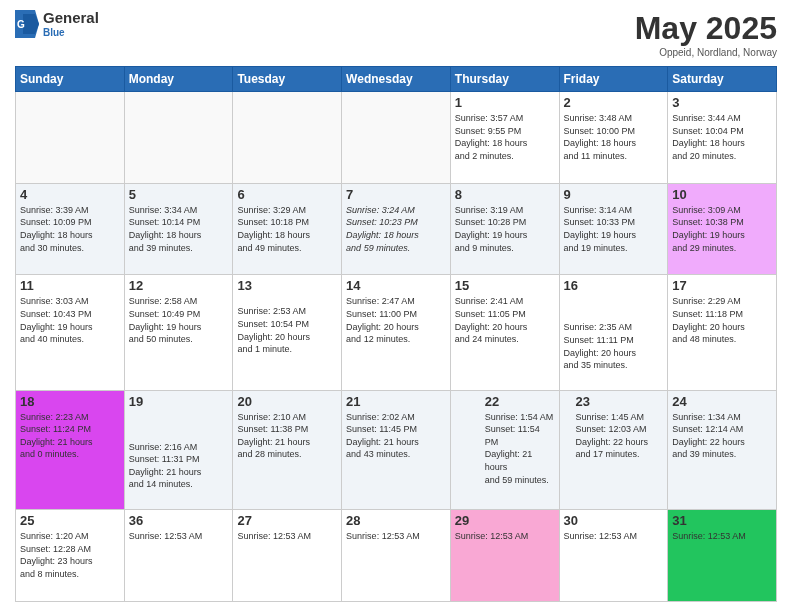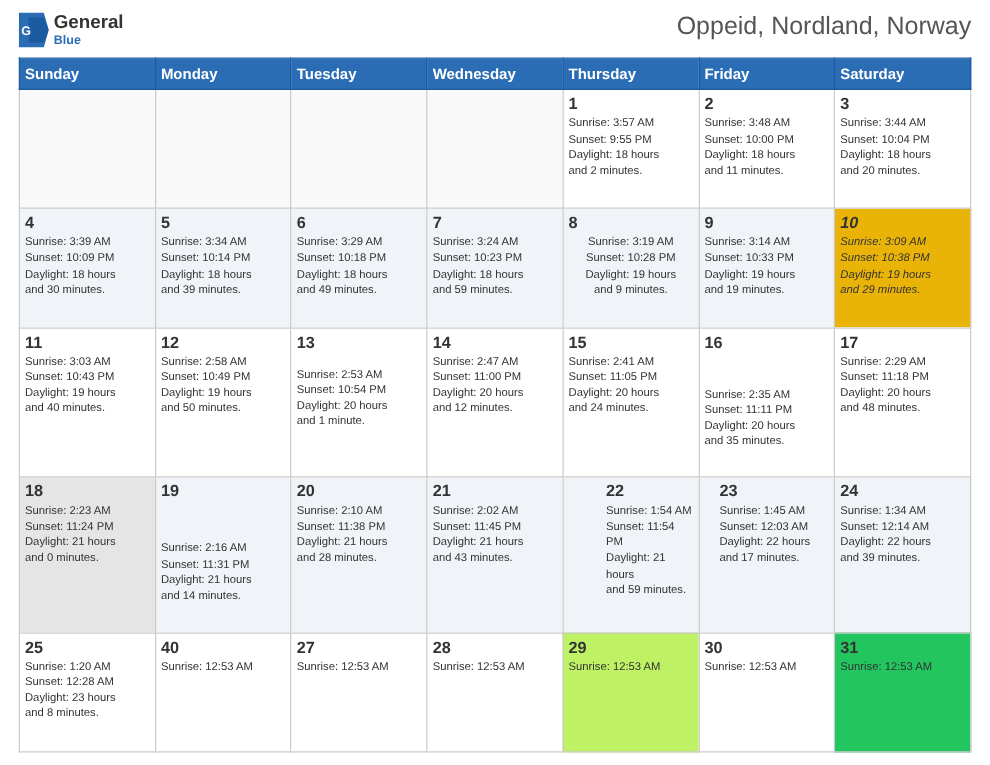--- a/index.html
+++ b/index.html
@@ -39,21 +39,21 @@
     }
     .title-block {
       text-align: right;
     }
     .month-title {
       font-size: 32px;
       font-weight: bold;
       color: #333;
     }
     .location {
-      font-size: 20px;
+      font-size: 10px;
       color: #555;
     }
     .calendar {
       flex: 1;
       border: 1px solid #ccc;
       border-collapse: collapse;
       width: 100%;
       table-layout: fixed;
     }
     .calendar th {
@@ -103,20 +103,21 @@
         <polygon points="0,0 20,0 24,14 20,28 0,28" fill="#2a6db5"></polygon>
         <polygon points="8,4 20,4 24,14 20,24 8,24" fill="#1a5aa0"></polygon>
         <text x="2" y="18" font-size="10" fill="white" font-weight="bold">G</text>
       </svg>
       <div class="logo-text">
         <div style="color:#333;font-size:15px;line-height:1.1;">General</div>
         <div style="color:#2a6db5;font-size:10px;line-height:1.1;">Blue</div>
       </div>
     </div>
     <div class="title-block">
+      <div class="month-title">May 2025</div>
       <div class="location">Oppeid, Nordland, Norway</div>
     </div>
   </div>
 
   <table class="calendar">
     <thead>
       <tr>
       <th>Sunday</th>
           <th>Monday</th>
           <th>Tuesday</th>
@@ -171,40 +172,40 @@
           </td>
           <td style="background: rgb(240, 244, 248);">
             <span class="day-number">6</span>
             <div class="day-info" style="white-space: pre-line;">Sunrise: 3:29 AM
 Sunset: 10:18 PM
 Daylight: 18 hours
 and 49 minutes.</div>
           </td>
           <td style="background: rgb(240, 244, 248);">
             <span class="day-number">7</span>
-            <div class="day-info" style="white-space: pre-line;">Sunrise: 3:24 AM
+            <div class="day-info" style="white-space: pre-line; font-style: italic;">Sunrise: 3:24 AM
 Sunset: 10:23 PM
 Daylight: 18 hours
 and 59 minutes.</div>
           </td>
           <td style="background: rgb(240, 244, 248);">
             <span class="day-number">8</span>
-            <div class="day-info" style="white-space: pre-line; text-align: center;">Sunrise: 3:19 AM
+            <div class="day-info" style="white-space: pre-line;">Sunrise: 3:19 AM
 Sunset: 10:28 PM
 Daylight: 19 hours
 and 9 minutes.</div>
           </td>
           <td style="background: rgb(240, 244, 248);">
             <span class="day-number">9</span>
             <div class="day-info" style="white-space: pre-line;">Sunrise: 3:14 AM
 Sunset: 10:33 PM
 Daylight: 19 hours
 and 19 minutes.</div>
           </td>
-          <td style="background: #eab308; font-style: italic;">
+          <td style="background: #f0abfc;">
             <span class="day-number">10</span>
             <div class="day-info" style="white-space: pre-line;">Sunrise: 3:09 AM
 Sunset: 10:38 PM
 Daylight: 19 hours
 and 29 minutes.</div>
           </td>
         </tr>
         <tr>
           <td style="background: rgb(255, 255, 255);">
             <span class="day-number">11</span>
@@ -250,21 +251,21 @@
           </td>
           <td style="background: rgb(255, 255, 255);">
             <span class="day-number">17</span>
             <div class="day-info" style="white-space: pre-line;">Sunrise: 2:29 AM
 Sunset: 11:18 PM
 Daylight: 20 hours
 and 48 minutes.</div>
           </td>
         </tr>
         <tr>
-          <td style="background: #e5e5e5; margin-top: 11px;">
+          <td style="background: #d946ef; margin-top: 11px;">
             <span class="day-number">18</span>
             <div class="day-info" style="white-space: pre-line;">Sunrise: 2:23 AM
 Sunset: 11:24 PM
 Daylight: 21 hours
 and 0 minutes.</div>
           </td>
           <td style="background: rgb(240, 244, 248);">
             <span class="day-number">19</span>
             <div class="day-info" style="white-space: pre-line; margin-top: 32px;">Sunrise: 2:16 AM
 Sunset: 11:31 PM
@@ -309,32 +310,32 @@
         </tr>
         <tr>
           <td style="background: rgb(255, 255, 255);">
             <span class="day-number">25</span>
             <div class="day-info" style="white-space: pre-line;">Sunrise: 1:20 AM
 Sunset: 12:28 AM
 Daylight: 23 hours
 and 8 minutes.</div>
           </td>
           <td style="background: rgb(255, 255, 255);">
-            <span class="day-number">40</span>
+            <span class="day-number">36</span>
             <div class="day-info" style="white-space: pre-line;">Sunrise: 12:53 AM</div>
           </td>
           <td style="background: rgb(255, 255, 255);">
             <span class="day-number">27</span>
             <div class="day-info" style="white-space: pre-line;">Sunrise: 12:53 AM</div>
           </td>
           <td style="background: rgb(255, 255, 255);">
             <span class="day-number">28</span>
             <div class="day-info" style="white-space: pre-line;">Sunrise: 12:53 AM</div>
           </td>
-          <td style="background: #bef264;">
+          <td style="background: #f9a8d4;">
             <span class="day-number">29</span>
             <div class="day-info" style="white-space: pre-line;">Sunrise: 12:53 AM</div>
           </td>
           <td style="background: rgb(255, 255, 255);">
             <span class="day-number">30</span>
             <div class="day-info" style="white-space: pre-line;">Sunrise: 12:53 AM</div>
           </td>
           <td style="background: #22c55e;">
             <span class="day-number">31</span>
             <div class="day-info" style="white-space: pre-line;">Sunrise: 12:53 AM</div>

